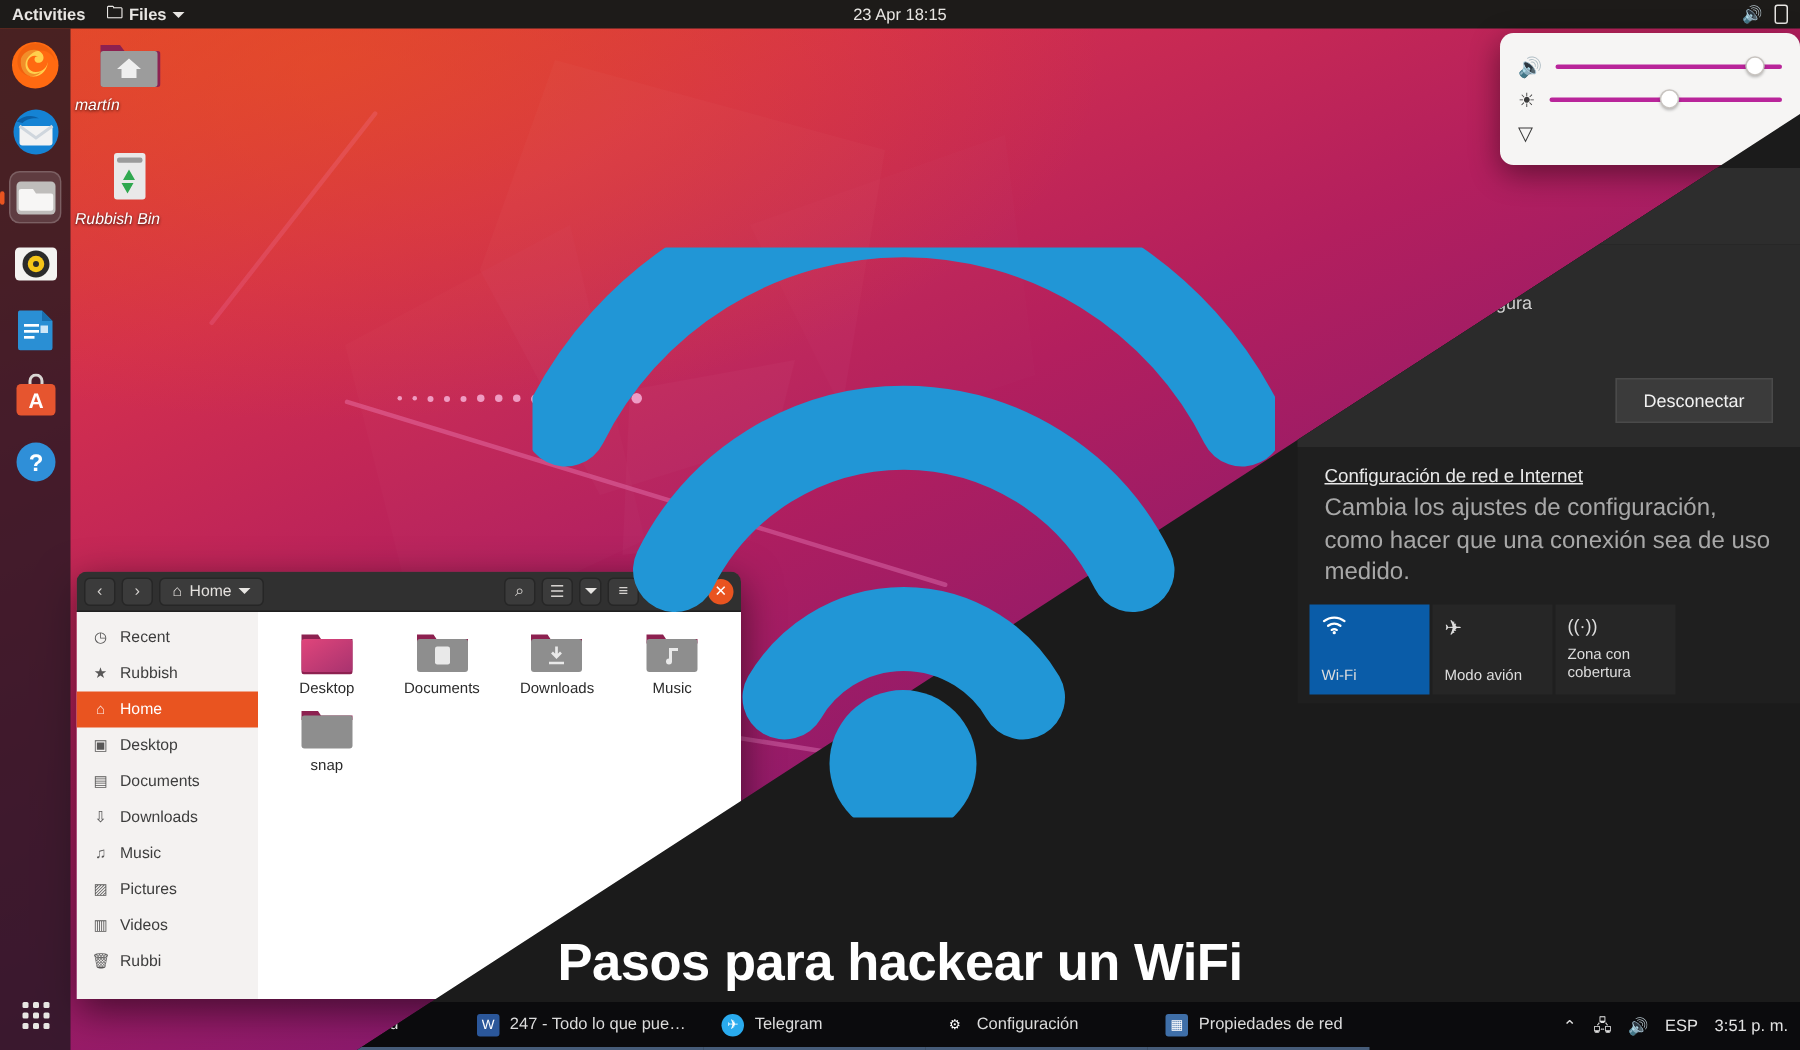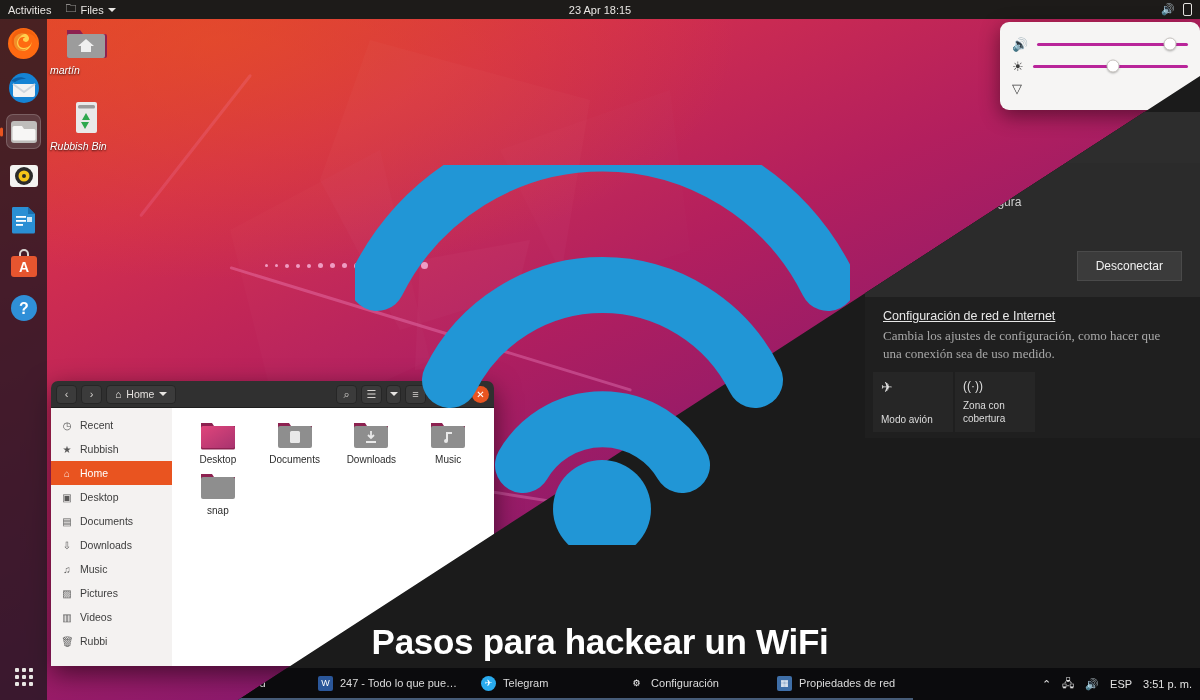--- a/index.html
+++ b/index.html
@@ -20,21 +20,21 @@
   .dot-row { position:absolute; display:flex; gap:7px; align-items:center; }
   .dot-row i { display:block; background:rgba(255,200,235,.72); border-radius:50%; }
 
   
   #top-bar {
     position:absolute; left:0; top:0; width:1200px; height:19px;
     background:#1d1b19; color:#e8e6e3; font-size:11px;
     display:flex; align-items:center; z-index:40;
   }
   #top-bar .tb-left { display:flex; align-items:center; gap:14px; padding-left:8px; }
-  #top-bar .tb-item { display:flex; align-items:center; gap:4px; cursor:default; }
+  #top-bar .tb-item { display:flex; align-items:center; gap:4px; cursor:default;font-weight:bold; }
   #top-bar .tb-center { position:absolute; left:0; right:0; text-align:center; pointer-events:none; }
   #top-bar .tb-right { position:absolute; right:8px; display:flex; align-items:center; gap:8px; }
   .caret { width:0;height:0;border-left:4px solid transparent;border-right:4px solid transparent;border-top:4px solid #e8e6e3; }
 
   
   #dock {
     position:absolute; left:0; top:19px; width:47px; height:681px;
     background:rgba(34,24,32,.80); z-index:30;
     display:flex; flex-direction:column; align-items:center; padding-top:7px; gap:9px;
   }
@@ -82,21 +82,21 @@
   
   #wifi-flyout { position:absolute; right:0; top:112px; width:335px; background:#1f1f1f; color:#e9e9e9; }
   #flyout-top { background:#2d2d2d; padding:9px 18px 12px; }
   #flyout-card { background:#2b2b2b; padding:15px 18px 16px; }
   .ssid { font-size:13.5px; font-weight:bold; color:#fff; }
   .ssid-sub { font-size:12px; color:#d0d0d0; margin-top:2px; }
   .link { font-size:12px; color:#e6e6e6; text-decoration:underline; margin-top:15px; display:inline-block; }
   .w-btn { background:#3b3b3b; color:#f0f0f0; font-size:12px; padding:7px 18px; border:1px solid #4a4a4a; }
   #flyout-settings { padding:12px 18px 10px; }
   #flyout-settings .hl { font-size:12.5px; color:#e8e8e8; text-decoration:underline; }
-  #flyout-settings .sub { font-size:13px; color:#a8a8a8; line-height:1.35; margin-top:4px;font-family:Liberation Serif, serif; }
+  #flyout-settings .sub { font-size:16px; color:#a8a8a8; line-height:1.35; margin-top:4px; }
   #quick-tiles { display:flex; gap:2px; padding:0 8px 6px; }
   .qtile { width:80px; height:60px; background:#262626; padding:7px 8px; display:flex; flex-direction:column; justify-content:space-between; }
   .qtile.on { background:#0a5ca8; }
   .qtile .ql { font-size:10px; color:#ddd; }
 
   
   #gnome-popup { position:absolute; right:0; top:22px; width:200px; background:#f6f5f4; border-radius:9px; padding:11px 12px;
                  box-shadow:0 6px 20px rgba(0,0,0,.45); z-index:45; }
   .slider-row { display:flex; align-items:center; gap:9px; height:22px; }
   .slider-track { flex:1; height:3px; background:#b9259a; border-radius:2px; position:relative; }
@@ -431,20 +431,29 @@
           <button class="w-btn">Desconectar</button>
         </div>
       </div>
 
       <div id="flyout-settings">
         <div class="hl">Configuración de red e Internet</div>
         <div class="sub">Cambia los ajustes de configuración, como hacer que una conexión sea de uso medido.</div>
       </div>
 
       <div id="quick-tiles">
+        <div class="qtile on">
+          <svg width="17" height="13" viewBox="0 0 24 19">
+            <path d="M2 6 A16 16 0 0 1 22 6" fill="none" stroke="#fff" stroke-width="2.2" stroke-linecap="round"></path>
+            <path d="M6 10.5 A10.5 10.5 0 0 1 18 10.5" fill="none" stroke="#fff" stroke-width="2.2" stroke-linecap="round"></path>
+            <path d="M9.5 14.5 A5.5 5.5 0 0 1 14.5 14.5" fill="none" stroke="#fff" stroke-width="2.2" stroke-linecap="round"></path>
+            <circle cx="12" cy="17.3" r="1.6" fill="#fff"></circle>
+          </svg>
+          <div class="ql">Wi-Fi</div>
+        </div>
         <div class="qtile">
           <span style="font-size:14px;color:#ddd;">✈</span>
           <div class="ql">Modo avión</div>
         </div>
         <div class="qtile">
           <span style="font-size:12px;color:#ddd;">((·))</span>
           <div class="ql" style="line-height:1.25">Zona con cobertura</div>
         </div>
       </div>
     </div>

